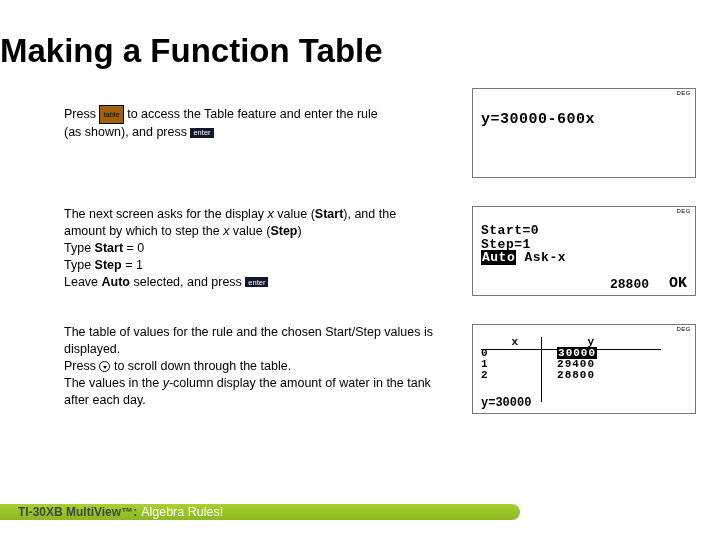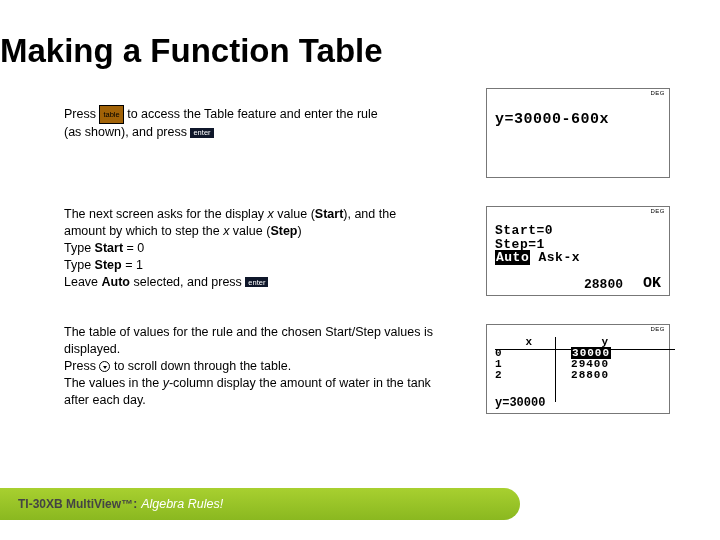--- a/index.html
+++ b/index.html
@@ -32,21 +32,21 @@
     font-size: 12.5px;
     line-height: 1.35;
     color: #000;
   }
   .screen-col {
     flex: 0 0 210px;
     margin-left: auto;
   }
   .calc-screen {
     border: 1px solid #777;
-    width: 184px;
+    width: 224px;
     height: 90px;
     position: relative;
     font-family: "Courier New", monospace;
     font-size: 14px;
     font-weight: bold;
     background: #fff;
     padding: 3px 6px;
   }
   .deg-label {
     position: absolute;
@@ -158,36 +158,35 @@
     position: absolute;
     bottom: 3px;
     left: 8px;
     font-size: 12px;
   }
   .footer {
     position: absolute;
     bottom: 20px;
     left: 0;
     width: 520px;
-    height: 32px;
+    height: 16px;
     background: linear-gradient(to bottom, #a8d030, #8ab820);
     display: flex;
     align-items: center;
     padding-left: 18px;
     border-top-right-radius: 16px;
     border-bottom-right-radius: 16px;
   }
   .footer-model {
     color: #444;
     font-weight: bold;
     font-size: 12px;
   }
   .footer-tag {
     color: #fff;
-    font-style: italic;
     font-size: 12.5px;
     margin-left: 4px;
   }
 </style>
 </head>
 <body>
 
 <h1 class="title">Making a Function Table</h1>
 
 <div class="content">

